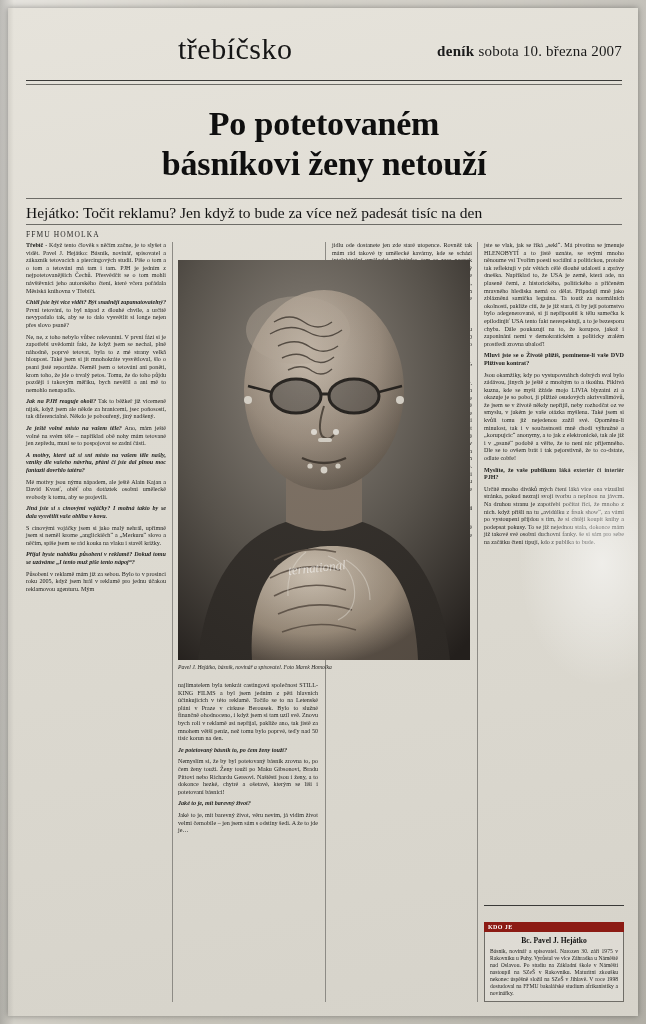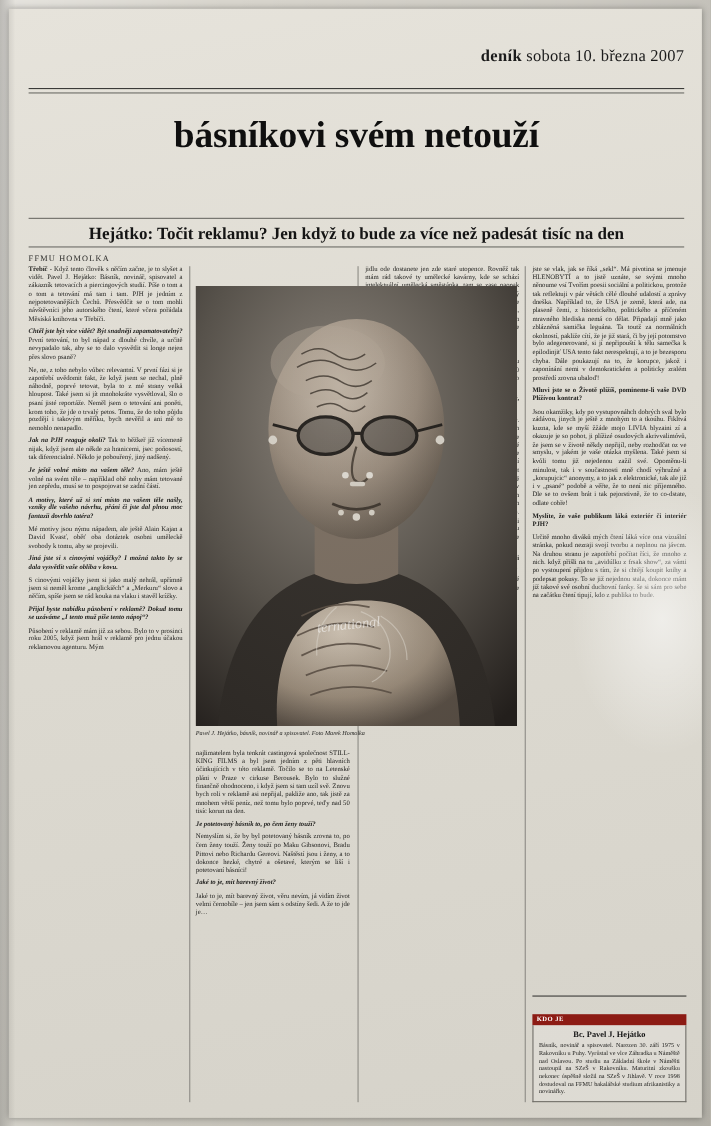--- a/index.html
+++ b/index.html
@@ -17,22 +17,22 @@
   .masthead-title{position:absolute;left:152px;top:2px;font-family:"Liberation Serif",serif;
     font-size:30px;letter-spacing:.5px;color:#151515;}
   .masthead-right{position:absolute;right:0;top:12px;text-align:right;}
   .masthead-brand{font-size:15px;font-weight:bold;color:#1b1b1b;letter-spacing:.3px;}
   .masthead-date{font-size:15px;color:#1b1b1b;letter-spacing:.2px;}
   .rule{position:absolute;left:18px;width:596px;height:1px;background:#3a3a38;}
   .rule.thin{height:1px;background:#6d6c67;}
   
   .headline{position:absolute;left:18px;top:96px;width:596px;text-align:center;
     font-size:34px;line-height:40px;font-weight:bold;color:#0f0f0f;letter-spacing:-.2px;}
-  .subhead{position:absolute;left:18px;top:196px;width:596px;text-align:center;
-    font-size:15.5px;font-weight:bold;color:#141414;}
+  .subhead{position:absolute;left:18px;top:196px;width:596px;
+    font-size:15.5px;font-weight:normal;color:#141414;}
   .byline{position:absolute;left:18px;top:222px;font-size:7.5px;letter-spacing:1.1px;color:#2a2a28;}
   
   .cols{position:absolute;left:18px;top:234px;width:598px;height:760px;}
   .col{position:absolute;top:0;width:140px;font-size:6.1px;line-height:7.6px;
     text-align:justify;color:#1d1d1b;}
   .c1{left:0;} .c2{left:152px;} .c3{left:306px;} .c4{left:458px;}
   .col p{margin:0 0 4px 0;}
   .col .q{font-weight:bold;font-style:italic;}
   .col .bq{font-weight:bold;}
   .vline{position:absolute;top:0;width:1px;background:#8d8b85;}
@@ -59,30 +59,32 @@
   .foldshadow{position:absolute;left:0;top:0;width:14px;height:1024px;
     background:linear-gradient(90deg,rgba(0,0,0,.18),rgba(0,0,0,0));pointer-events:none;}
 </style>
 </head>
 <body>
 
 <div class="page">
   <div class="sheet">
 
     <div class="masthead">
+      <div class="masthead-title">třebíčsko</div>
       <div class="masthead-right">
         <span class="masthead-brand">deník</span>
         <span class="masthead-date">sobota 10. března 2007</span>
       </div>
     </div>
     <div class="rule" style="top:72px"></div>
     <div class="rule thin" style="top:76px"></div>
 
     <div class="headline">
-      <div>básníkovi svém netouží</div>
+      <div>Po potetovaném</div>
+      <div>básníkovi ženy netouží</div>
     </div>
     <div class="rule thin" style="top:190px"></div>
     <div class="subhead">Hejátko: Točit reklamu? Jen když to bude za více než padesát tisíc na den</div>
     <div class="rule thin" style="top:216px"></div>
     <div class="byline">FFMU HOMOLKA</div>
 
     <div class="cols">
       <div class="vline" style="left:146px;height:760px"></div>
       <div class="vline" style="left:299px;height:760px"></div>
       <div class="vline" style="left:451px;height:760px"></div>

